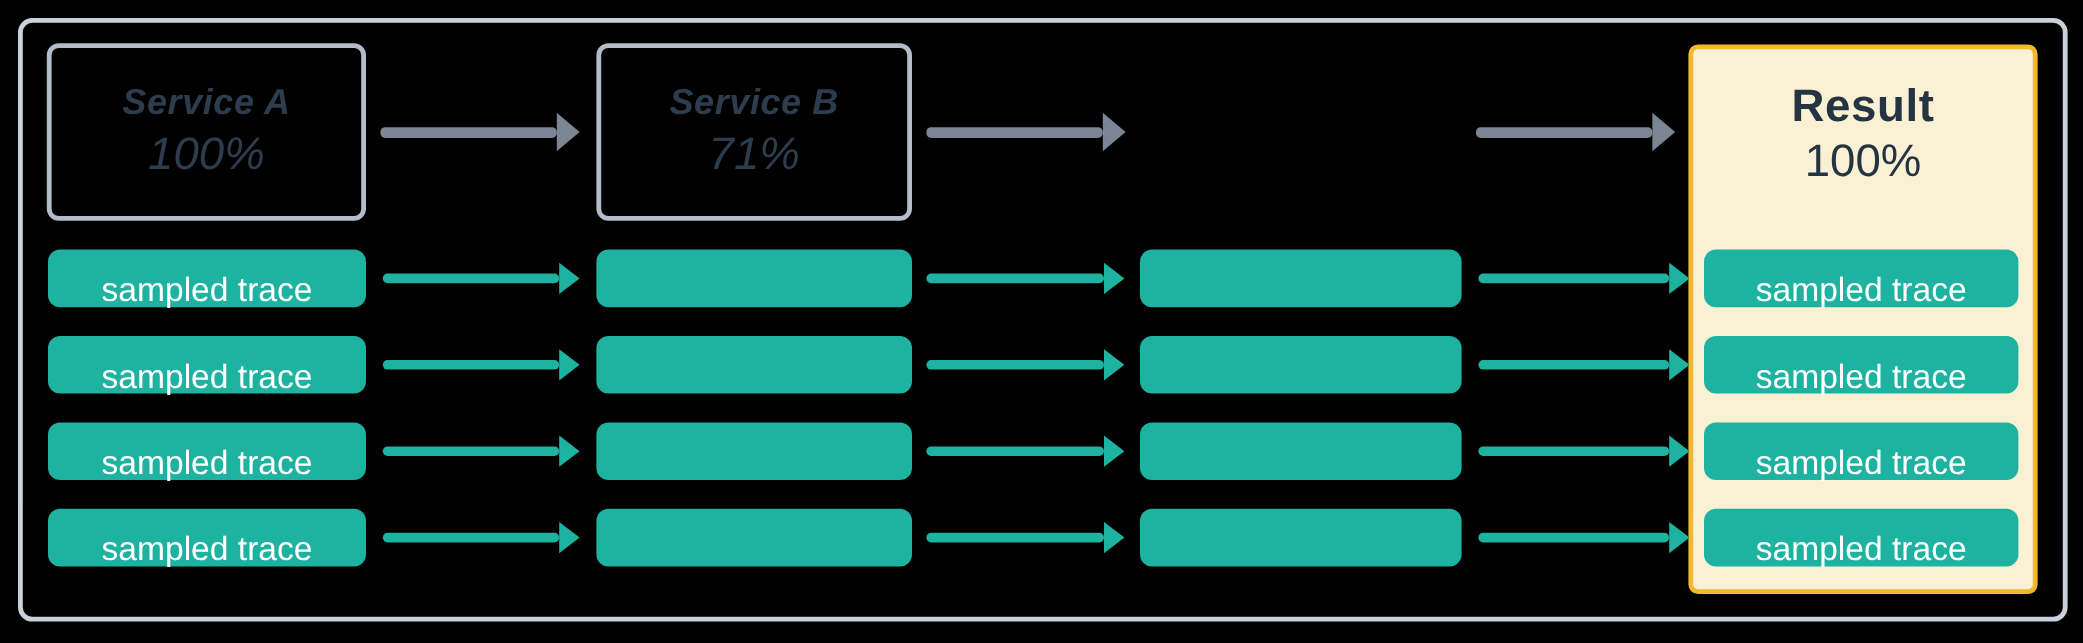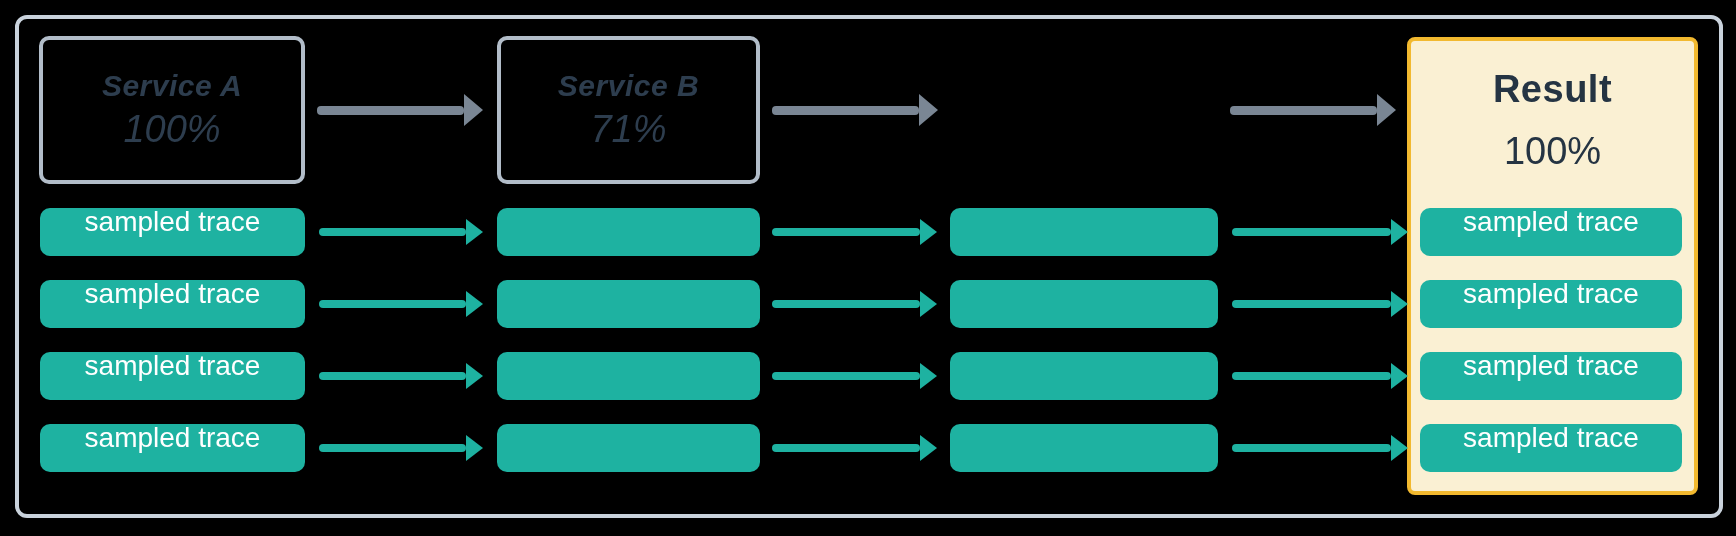--- a/index.html
+++ b/index.html
@@ -54,36 +54,36 @@
   .result-box{
     position:absolute;left:1407px;top:37px;
     width:291px;height:458px;
     box-sizing:border-box;
     background:var(--result-fill);
     border:4px solid var(--result-border);
     border-radius:8px;
   }
   .result-head{
     display:flex;flex-direction:column;align-items:center;
-    padding-top:26px;gap:16px;
+    padding-top:26px;gap:0;
   }
   .result-title{
     font-size:38px;font-weight:bold;line-height:1.2;
     color:var(--result-text);letter-spacing:.5px;
   }
   .result-rate{
     font-size:38px;font-weight:normal;line-height:1.2;
     color:var(--result-text);
   }
   
   .trace-bar{
     position:absolute;height:48px;
     background:var(--trace-teal);
     border-radius:10px;
-    display:flex;align-items:flex-start;justify-content:center;
+    display:flex;align-items:flex-end;justify-content:center;
   }
   .trace-bar .trace-label{
     color:var(--trace-text);
     font-size:28px;line-height:1;
   }
   .col-a{left:40px;width:265px;}
   .col-b{left:497px;width:263px;}
   .col-c{left:950px;width:268px;}
   .col-r{left:1420px;width:262px;}
   .row-1{top:208px;} .row-2{top:280px;} .row-3{top:352px;} .row-4{top:424px;}

